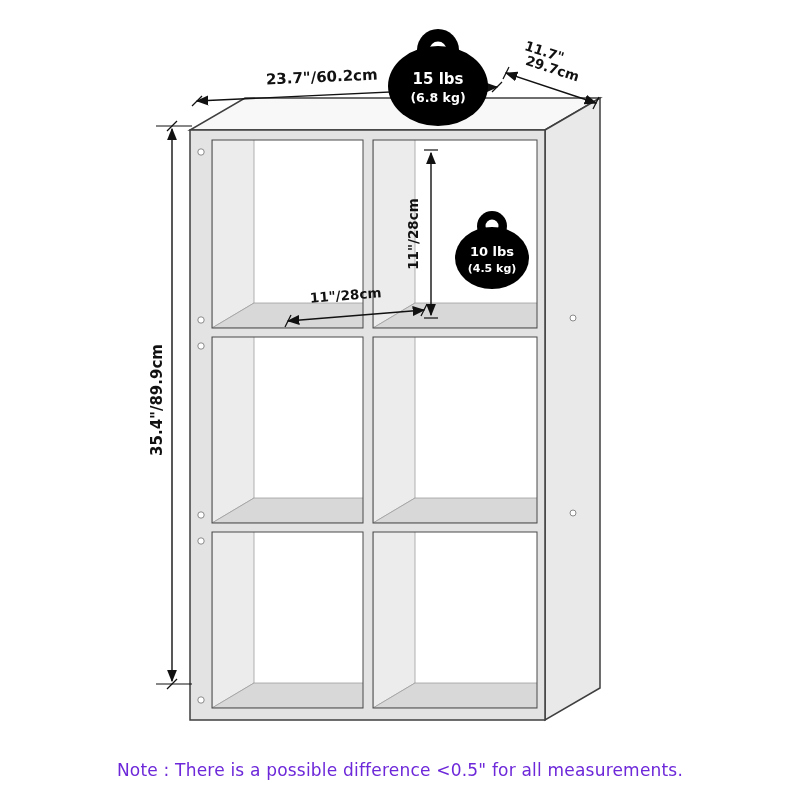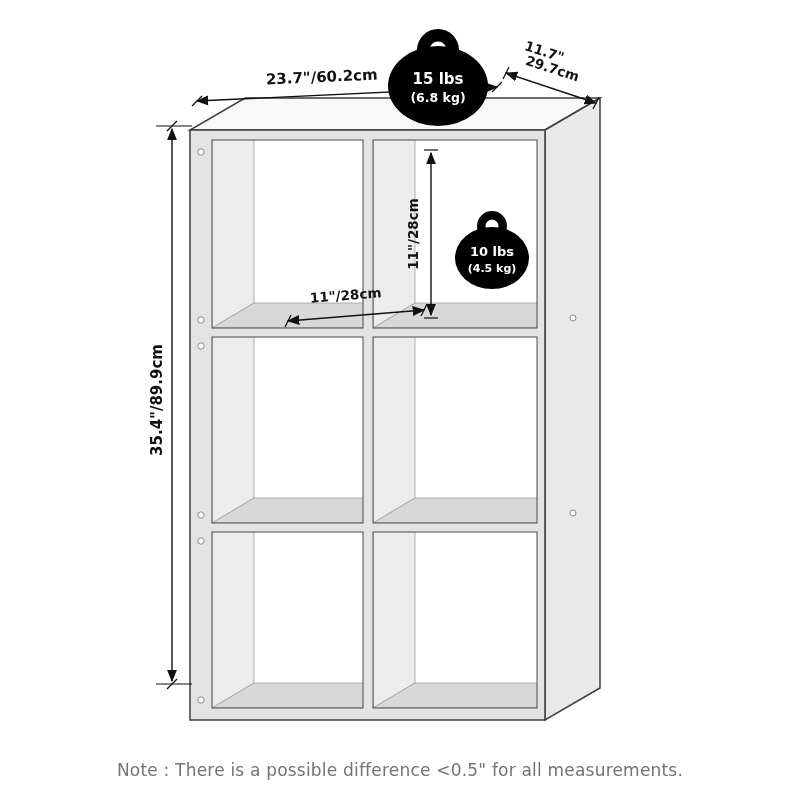--- a/index.html
+++ b/index.html
@@ -25,21 +25,21 @@
 
   
   .kb{fill:#000000;}
   .kb-hole{fill:#ffffff;}
   .kb-text   {font-family:"DejaVu Sans",sans-serif;font-weight:700;font-size:15px;fill:#ffffff;text-anchor:middle;}
   .kb-text-sm{font-family:"DejaVu Sans",sans-serif;font-weight:700;font-size:12.5px;fill:#ffffff;text-anchor:middle;}
   .kb-text-xs{font-family:"DejaVu Sans",sans-serif;font-weight:700;font-size:13px;fill:#ffffff;text-anchor:middle;}
   .kb-text-xxs{font-family:"DejaVu Sans",sans-serif;font-weight:700;font-size:11px;fill:#ffffff;text-anchor:middle;}
 
   .note{position:absolute;top:760px;left:0;width:800px;text-align:center;
-        font-size:17px;color:#737373;letter-spacing:0.2px;}
+        font-size:17px;color:#6d28d9;letter-spacing:0.2px;}
 </style>
 </head>
 <body>
 
 <div class="canvas">
   <svg width="800" height="800" viewBox="0 0 800 800">
     <defs>
       <marker id="arr" viewBox="0 0 10 10" markerWidth="9" markerHeight="9" refX="9" refY="5" orient="auto-start-reverse">
         <path d="M0,1 L10,5 L0,9 Z" fill="#111111"></path>
       </marker>

